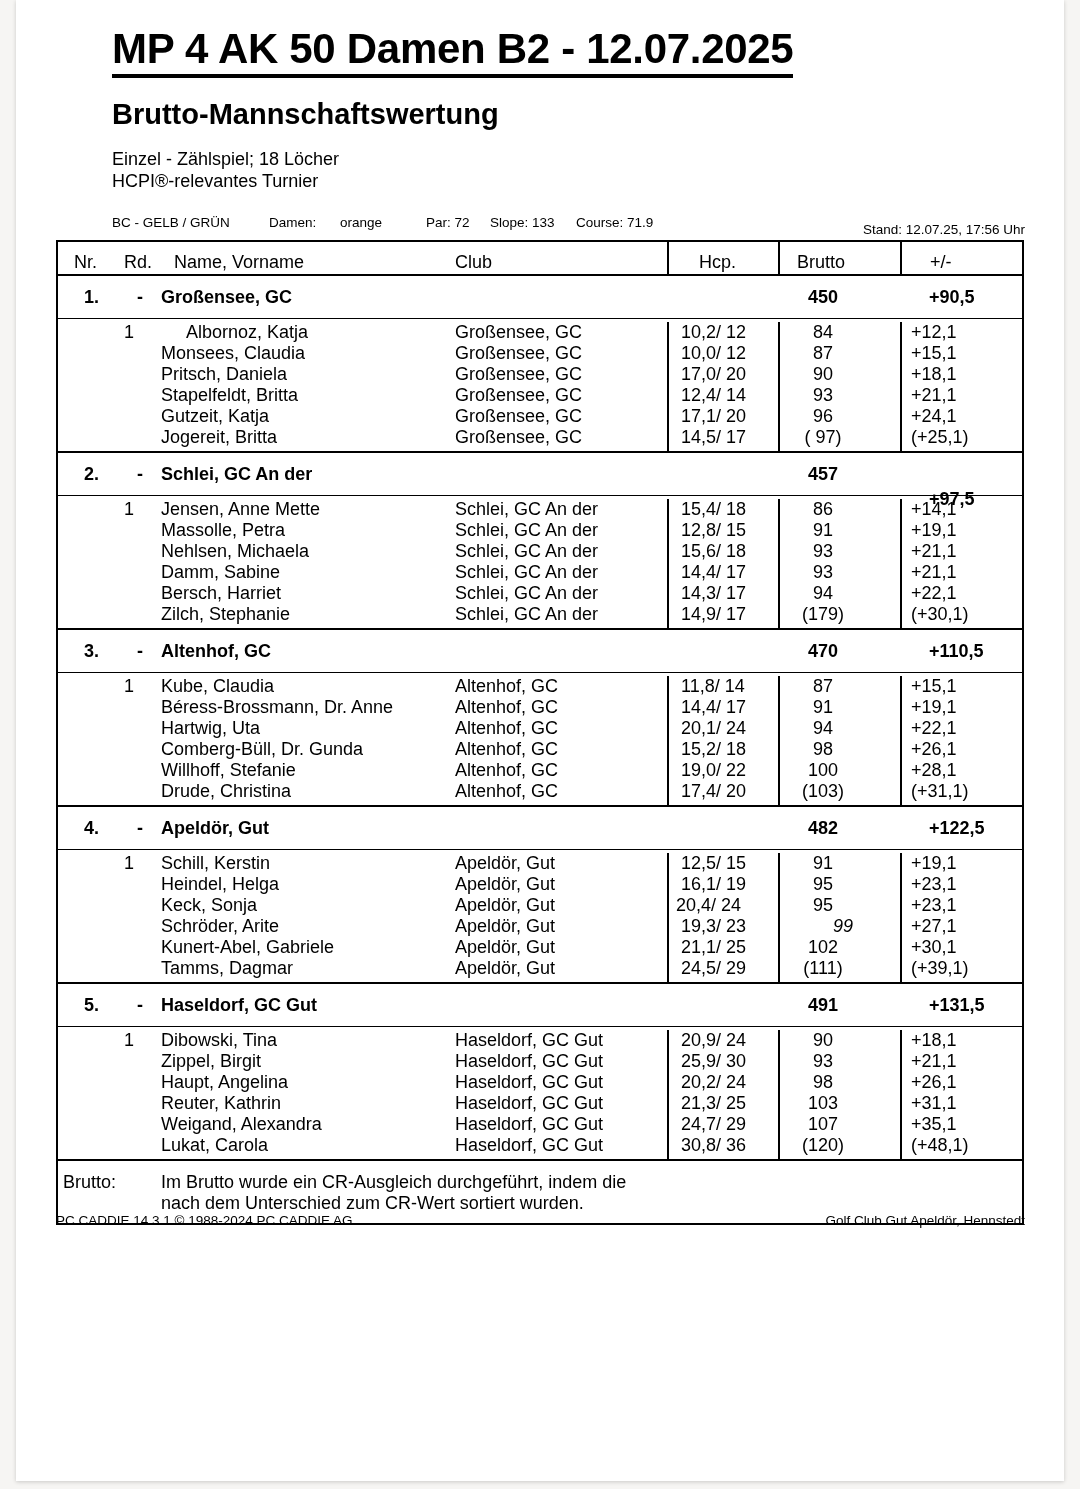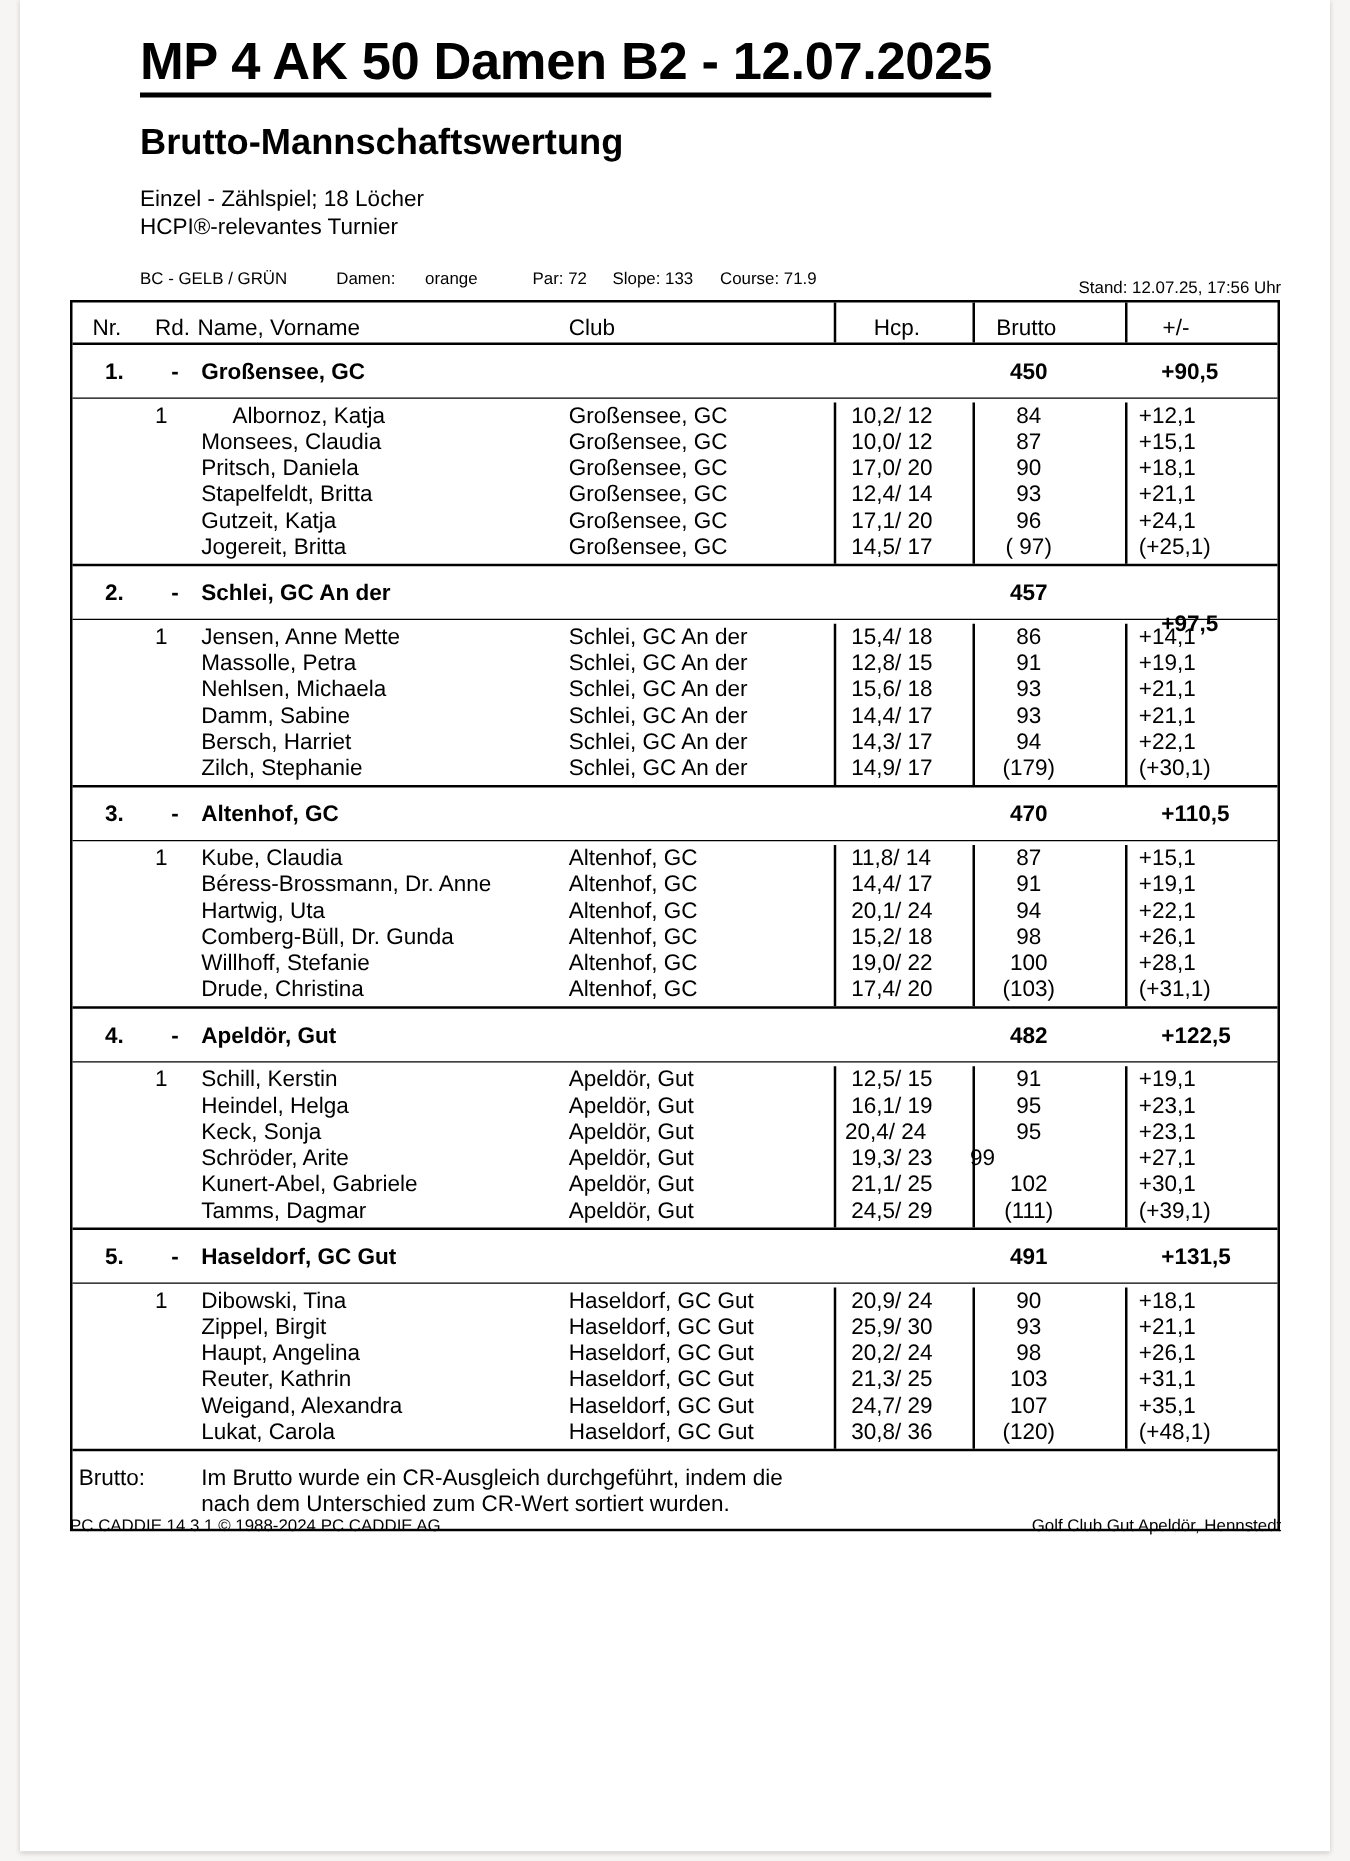--- a/index.html
+++ b/index.html
@@ -91,21 +91,21 @@
   <div class="abs meta" style="left:324px">orange</div>
   <div class="abs meta" style="left:410px">Par: 72</div>
   <div class="abs meta" style="left:474px">Slope: 133</div>
   <div class="abs meta" style="left:560px">Course: 71.9</div>
   <div class="abs stand" style="right:39px">Stand: 12.07.25, 17:56 Uhr</div>
 
   <div class="table" id="results-table">
     <div class="hdr">
       <span style="left:16px">Nr.</span>
       <span style="left:66px">Rd.</span>
-      <span style="left:100px">Name, Vorname</span>
+      <span style="left:116px">Name, Vorname</span>
       <span style="left:397px">Club</span>
       <div class="vline" style="left:609px"></div>
       <span style="left:641px">Hcp.</span>
       <div class="vline" style="left:720px"></div>
       <span style="left:739px">Brutto</span>
       <div class="vline" style="left:842px"></div>
       <span style="left:872px">+/-</span>
     </div>
 
     <div id="teams-container">
@@ -322,21 +322,21 @@
             <span style="left: 397px;">Apeldör, Gut</span>
             <span style="left: 618px;">20,4/ 24</span>
             <span style="left: 725px; width: 80px; text-align: center;">95</span>
             <span style="left: 853px;">+23,1</span>
           </div>
           <div class="prow">
             <span style="left: 66px;"></span>
             <span style="left: 103px;">Schröder, Arite</span>
             <span style="left: 397px;">Apeldör, Gut</span>
             <span style="left: 623px;">19,3/ 23</span>
-            <span style="left: 718px; width: 80px; ">99</span>
+            <span style="left: 745px; width: 80px; text-align: center; font-style: italic;">99</span>
             <span style="left: 853px;">+27,1</span>
           </div>
           <div class="prow">
             <span style="left: 66px;"></span>
             <span style="left: 103px;">Kunert-Abel, Gabriele</span>
             <span style="left: 397px;">Apeldör, Gut</span>
             <span style="left: 623px;">21,1/ 25</span>
             <span style="left: 725px; width: 80px; text-align: center;">102</span>
             <span style="left: 853px;">+30,1</span>
           </div>

